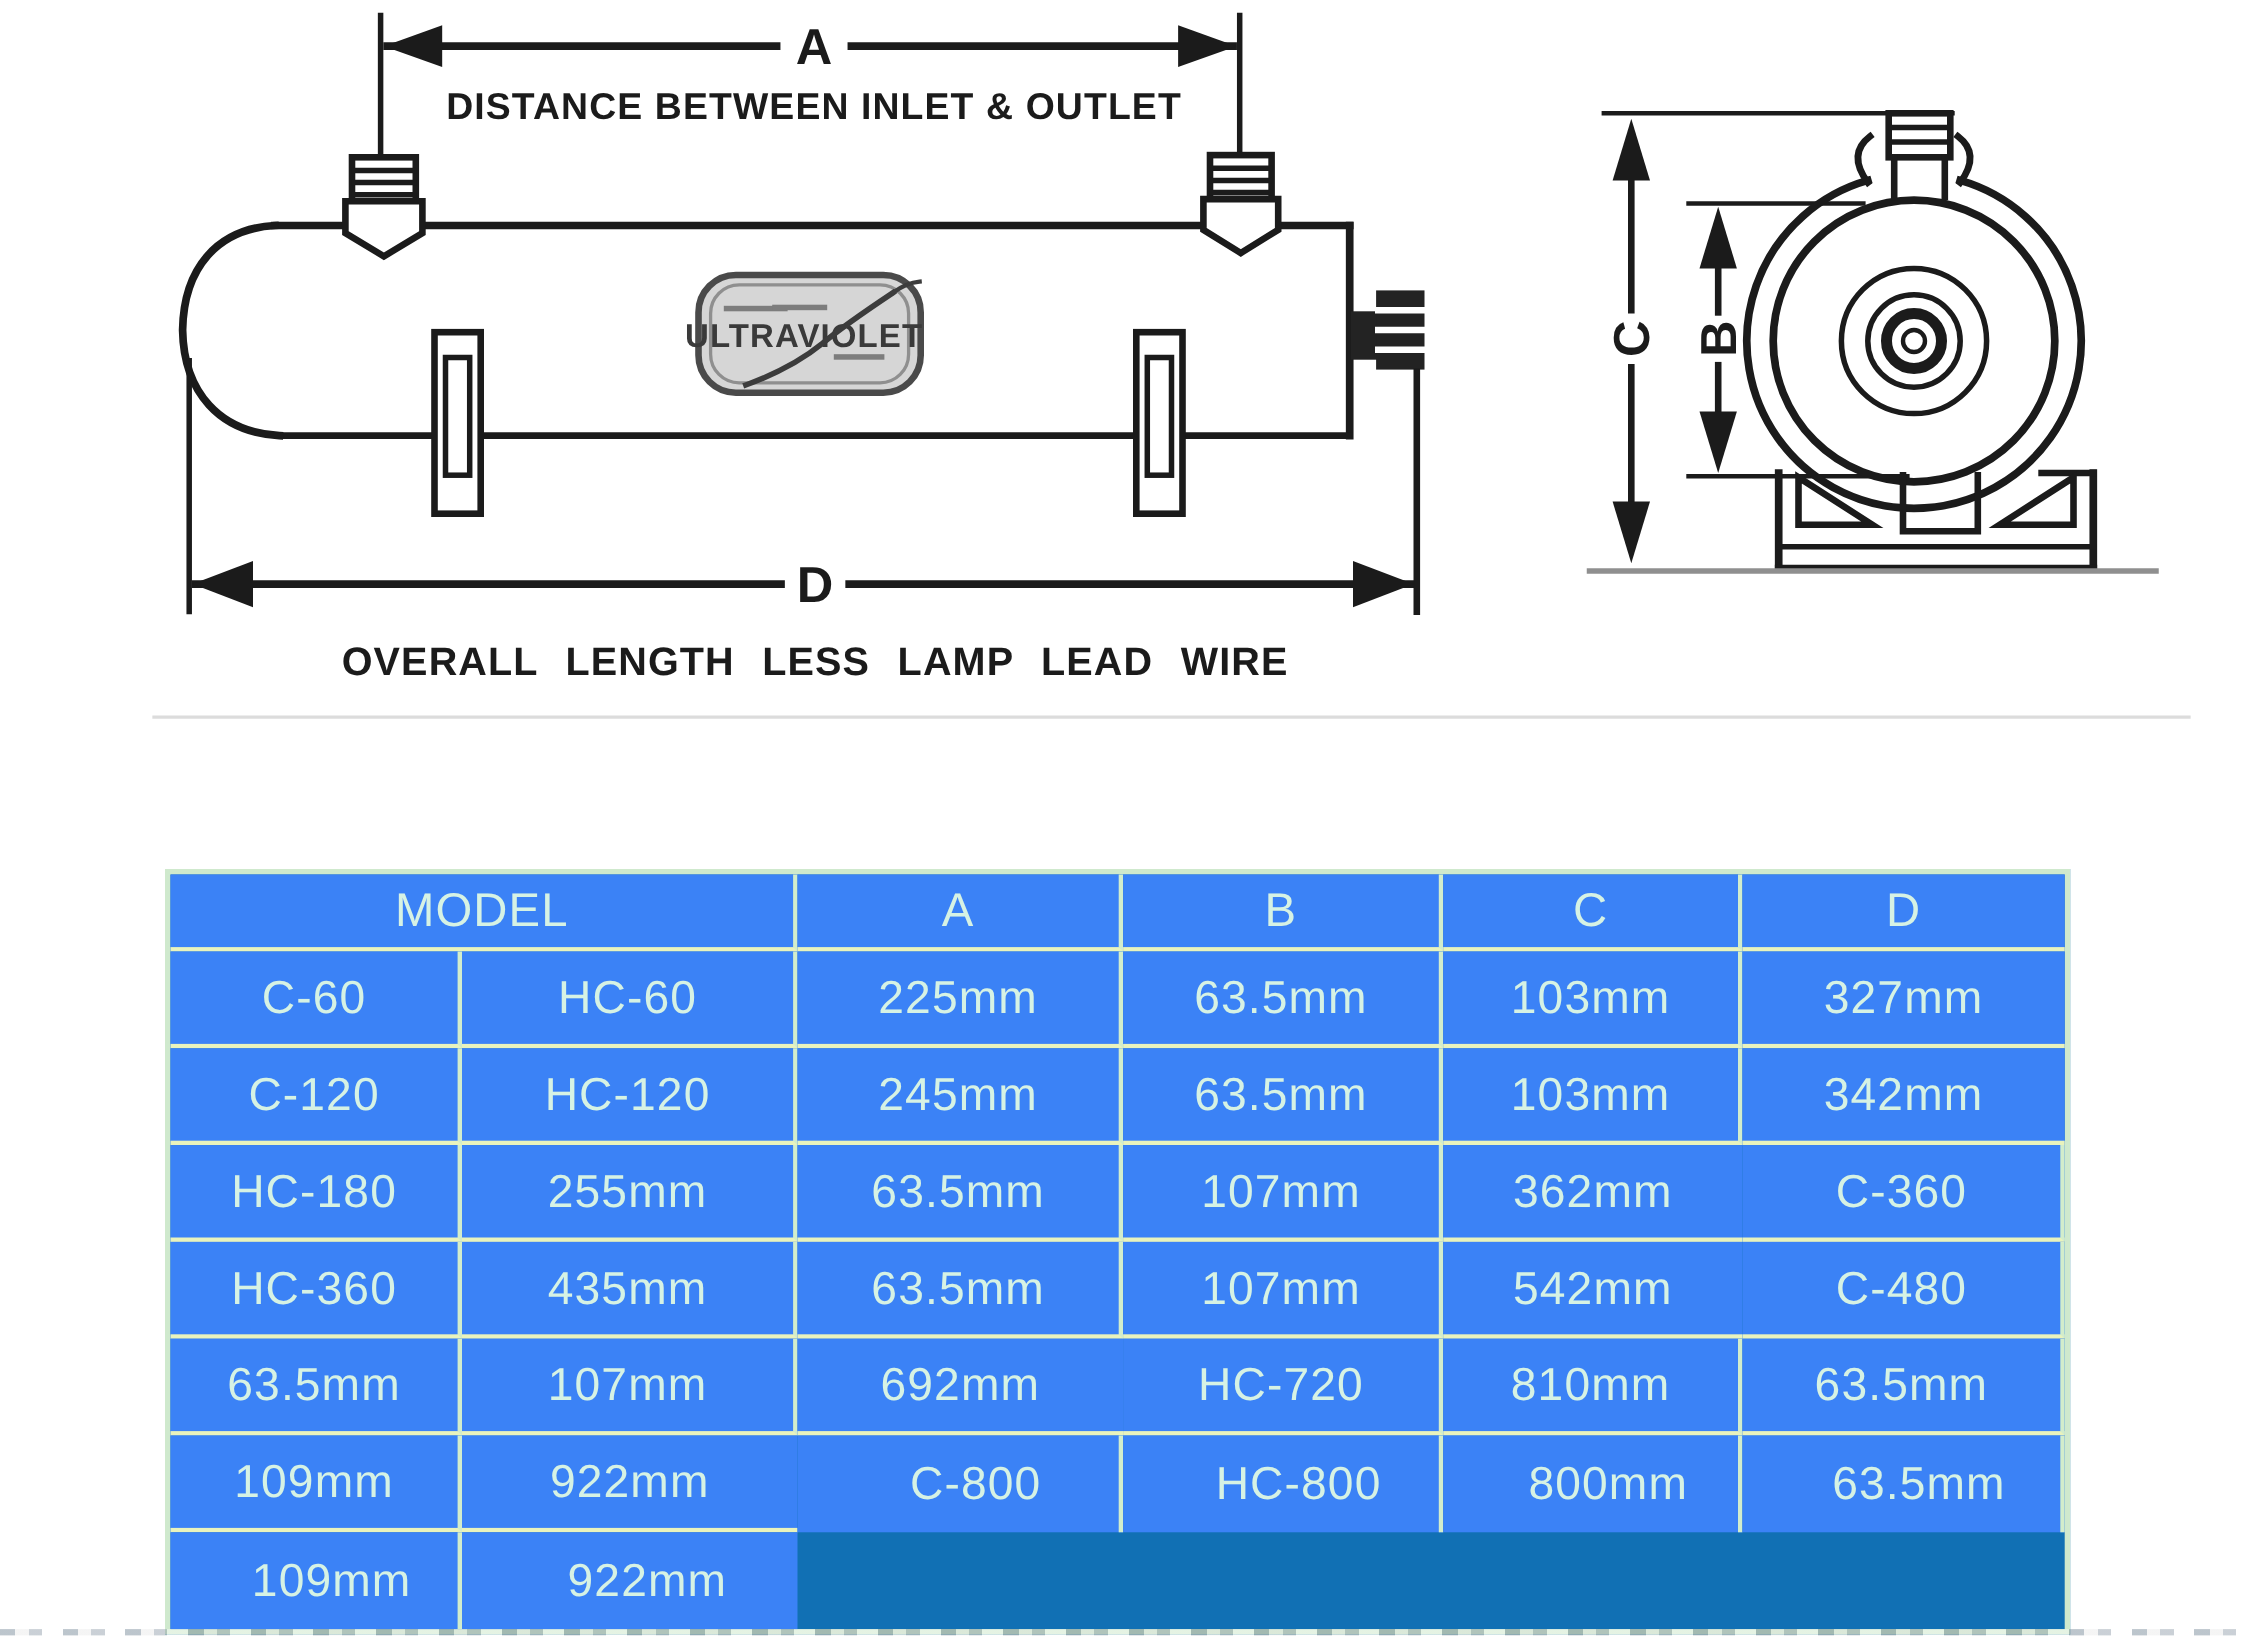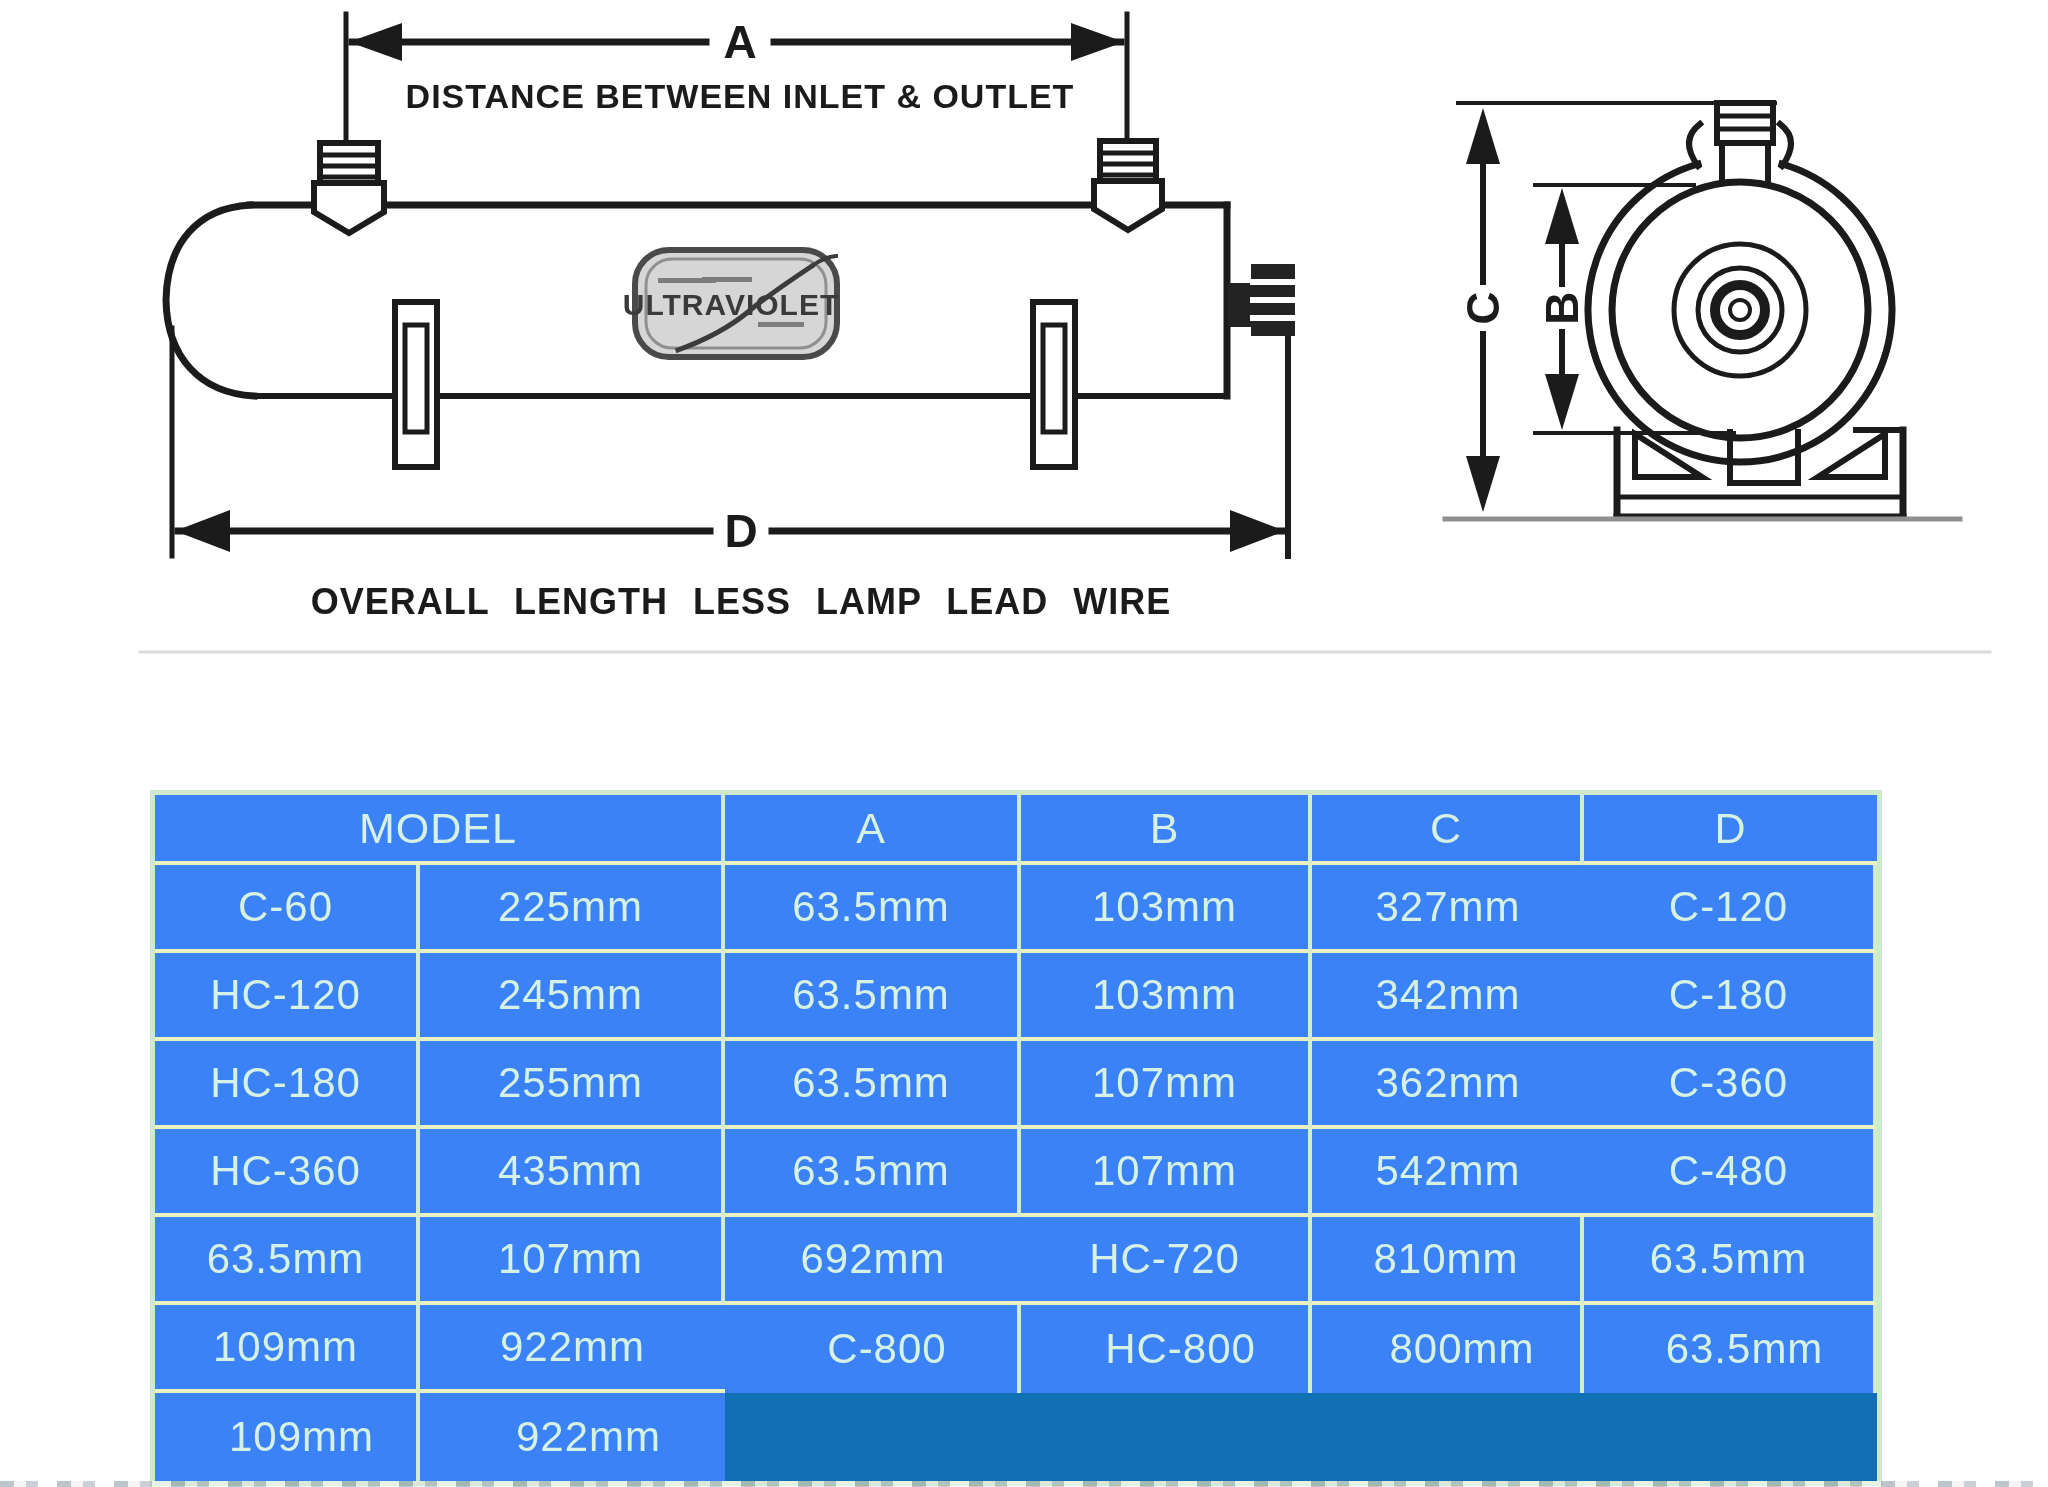--- a/index.html
+++ b/index.html
@@ -181,33 +181,33 @@
   
   <div class="tbl">
 
     <div class="cell hd model">MODEL</div>
     <div class="cell hd">A</div>
     <div class="cell hd">B</div>
     <div class="cell hd">C</div>
     <div class="cell hd lastcol">D</div>
 
     <div class="cell">C-60</div>
+    <div class="cell">HC-60</div>
     <div class="cell">225mm</div>
     <div class="cell">63.5mm</div>
     <div class="cell">103mm</div>
     <div class="cell lastcol">327mm</div>
 
     <div class="cell">C-120</div>
     <div class="cell">HC-120</div>
     <div class="cell">245mm</div>
     <div class="cell">63.5mm</div>
     <div class="cell">103mm</div>
     <div class="cell lastcol">342mm</div>
 
-    <div class="cell">C-180</div>
     <div class="cell">HC-180</div>
     <div class="cell">255mm</div>
     <div class="cell">63.5mm</div>
     <div class="cell">107mm</div>
     <div class="cell lastcol">362mm</div>
 
     <div class="cell">C-360</div>
     <div class="cell">HC-360</div>
     <div class="cell">435mm</div>
     <div class="cell">63.5mm</div>

